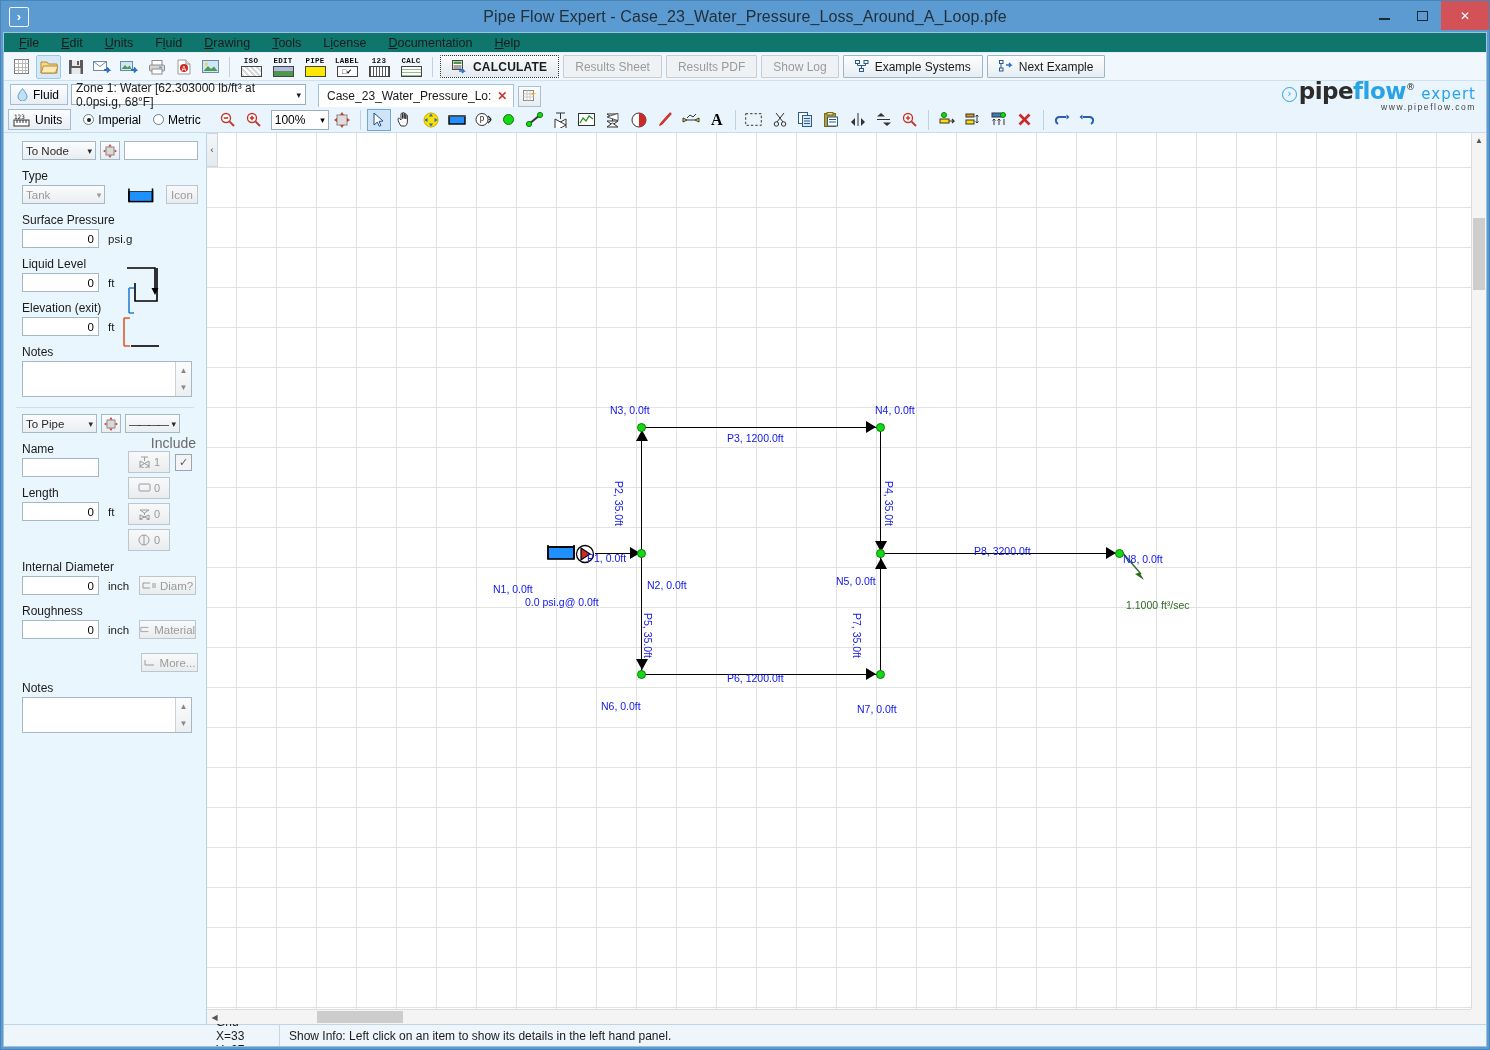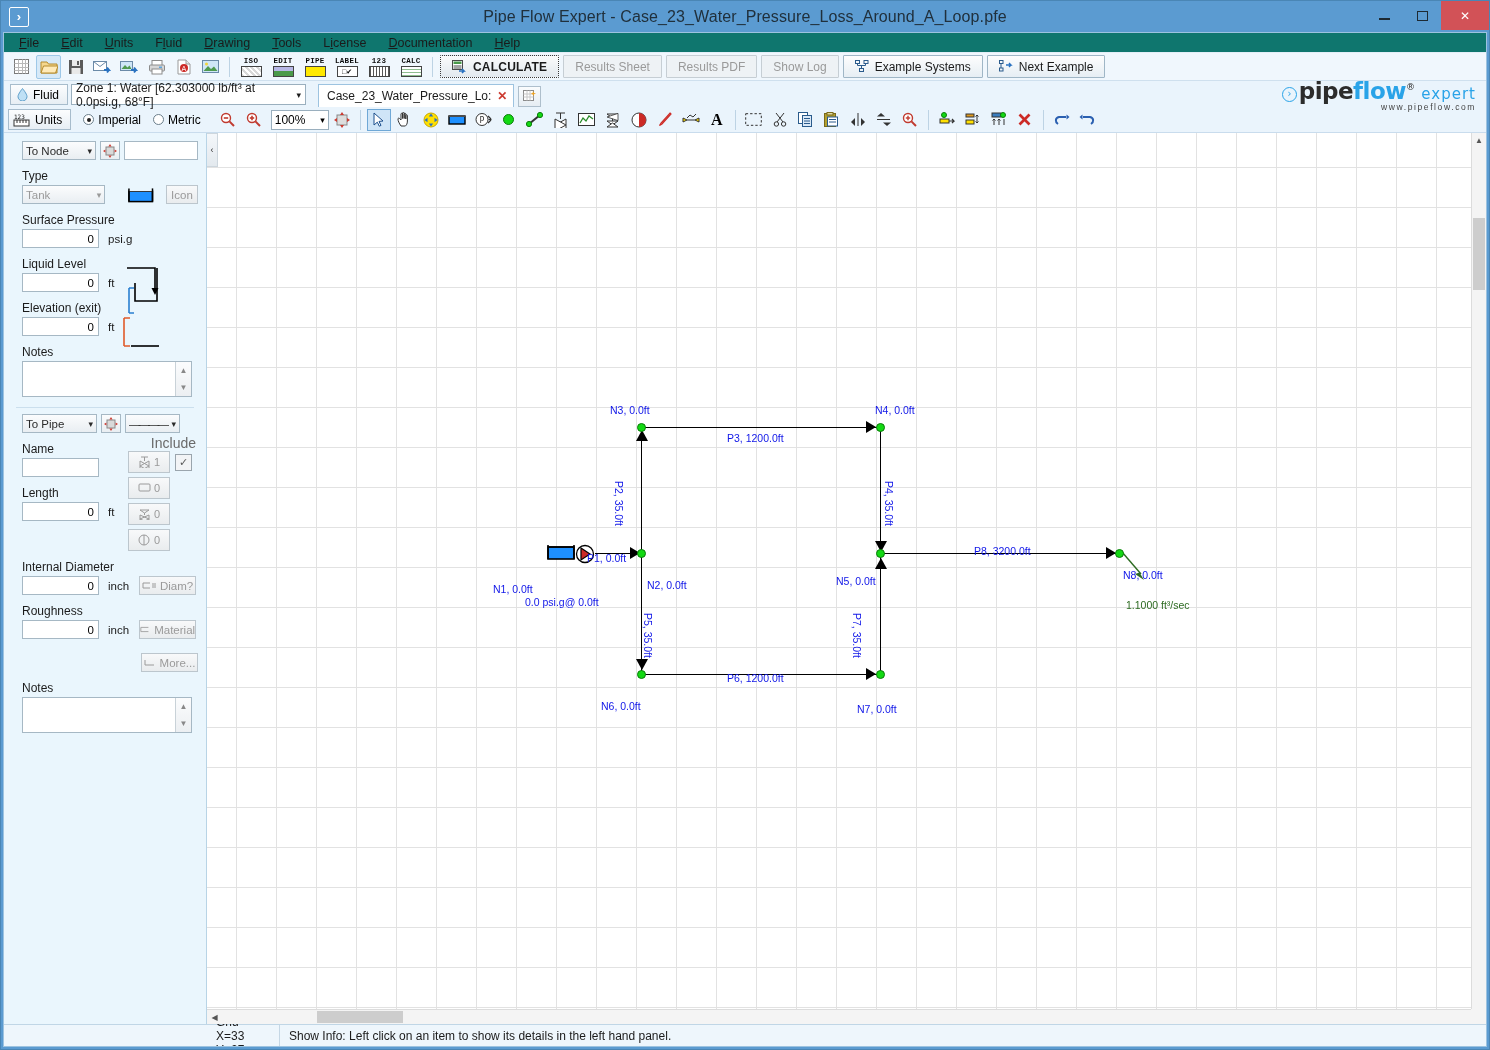--- a/index.html
+++ b/index.html
@@ -940,21 +940,21 @@
           <div class="node" style="left:908px; top:416px;"></div>
 
           <div class="dlabel" style="left:286px; top:450px;">N1, 0.0ft</div>
           <div class="dlabel" style="left:286px; top:463px;padding-left:32px;">0.0 psi.g@ 0.0ft</div>
           <div class="dlabel" style="left:440px; top:446px;">N2, 0.0ft</div>
           <div class="dlabel" style="left:403px; top:271px;">N3, 0.0ft</div>
           <div class="dlabel" style="left:668px; top:271px;">N4, 0.0ft</div>
           <div class="dlabel" style="left:629px; top:442px;">N5, 0.0ft</div>
           <div class="dlabel" style="left:394px; top:567px;">N6, 0.0ft</div>
           <div class="dlabel" style="left:650px; top:570px;">N7, 0.0ft</div>
-          <div class="dlabel" style="left:916px; top:436px;">N8, 0.0ft</div>
+          <div class="dlabel" style="left:916px; top:420px;">N8, 0.0ft</div>
 
           <div class="dlabel" style="left:380px; top:419px;">P1, 0.0ft</div>
           <div class="dlabel rot" style="left:418px; top:348px;">P2, 35.0ft</div>
           <div class="dlabel" style="left:520px; top:299px;">P3, 1200.0ft</div>
           <div class="dlabel rot" style="left:688px; top:348px;">P4, 35.0ft</div>
           <div class="dlabel rot" style="left:447px; top:480px;">P5, 35.0ft</div>
           <div class="dlabel" style="left:520px; top:539px;">P6, 1200.0ft</div>
           <div class="dlabel rot" style="left:656px; top:480px;">P7, 35.0ft</div>
           <div class="dlabel" style="left:767px; top:412px;">P8, 3200.0ft</div>
 

